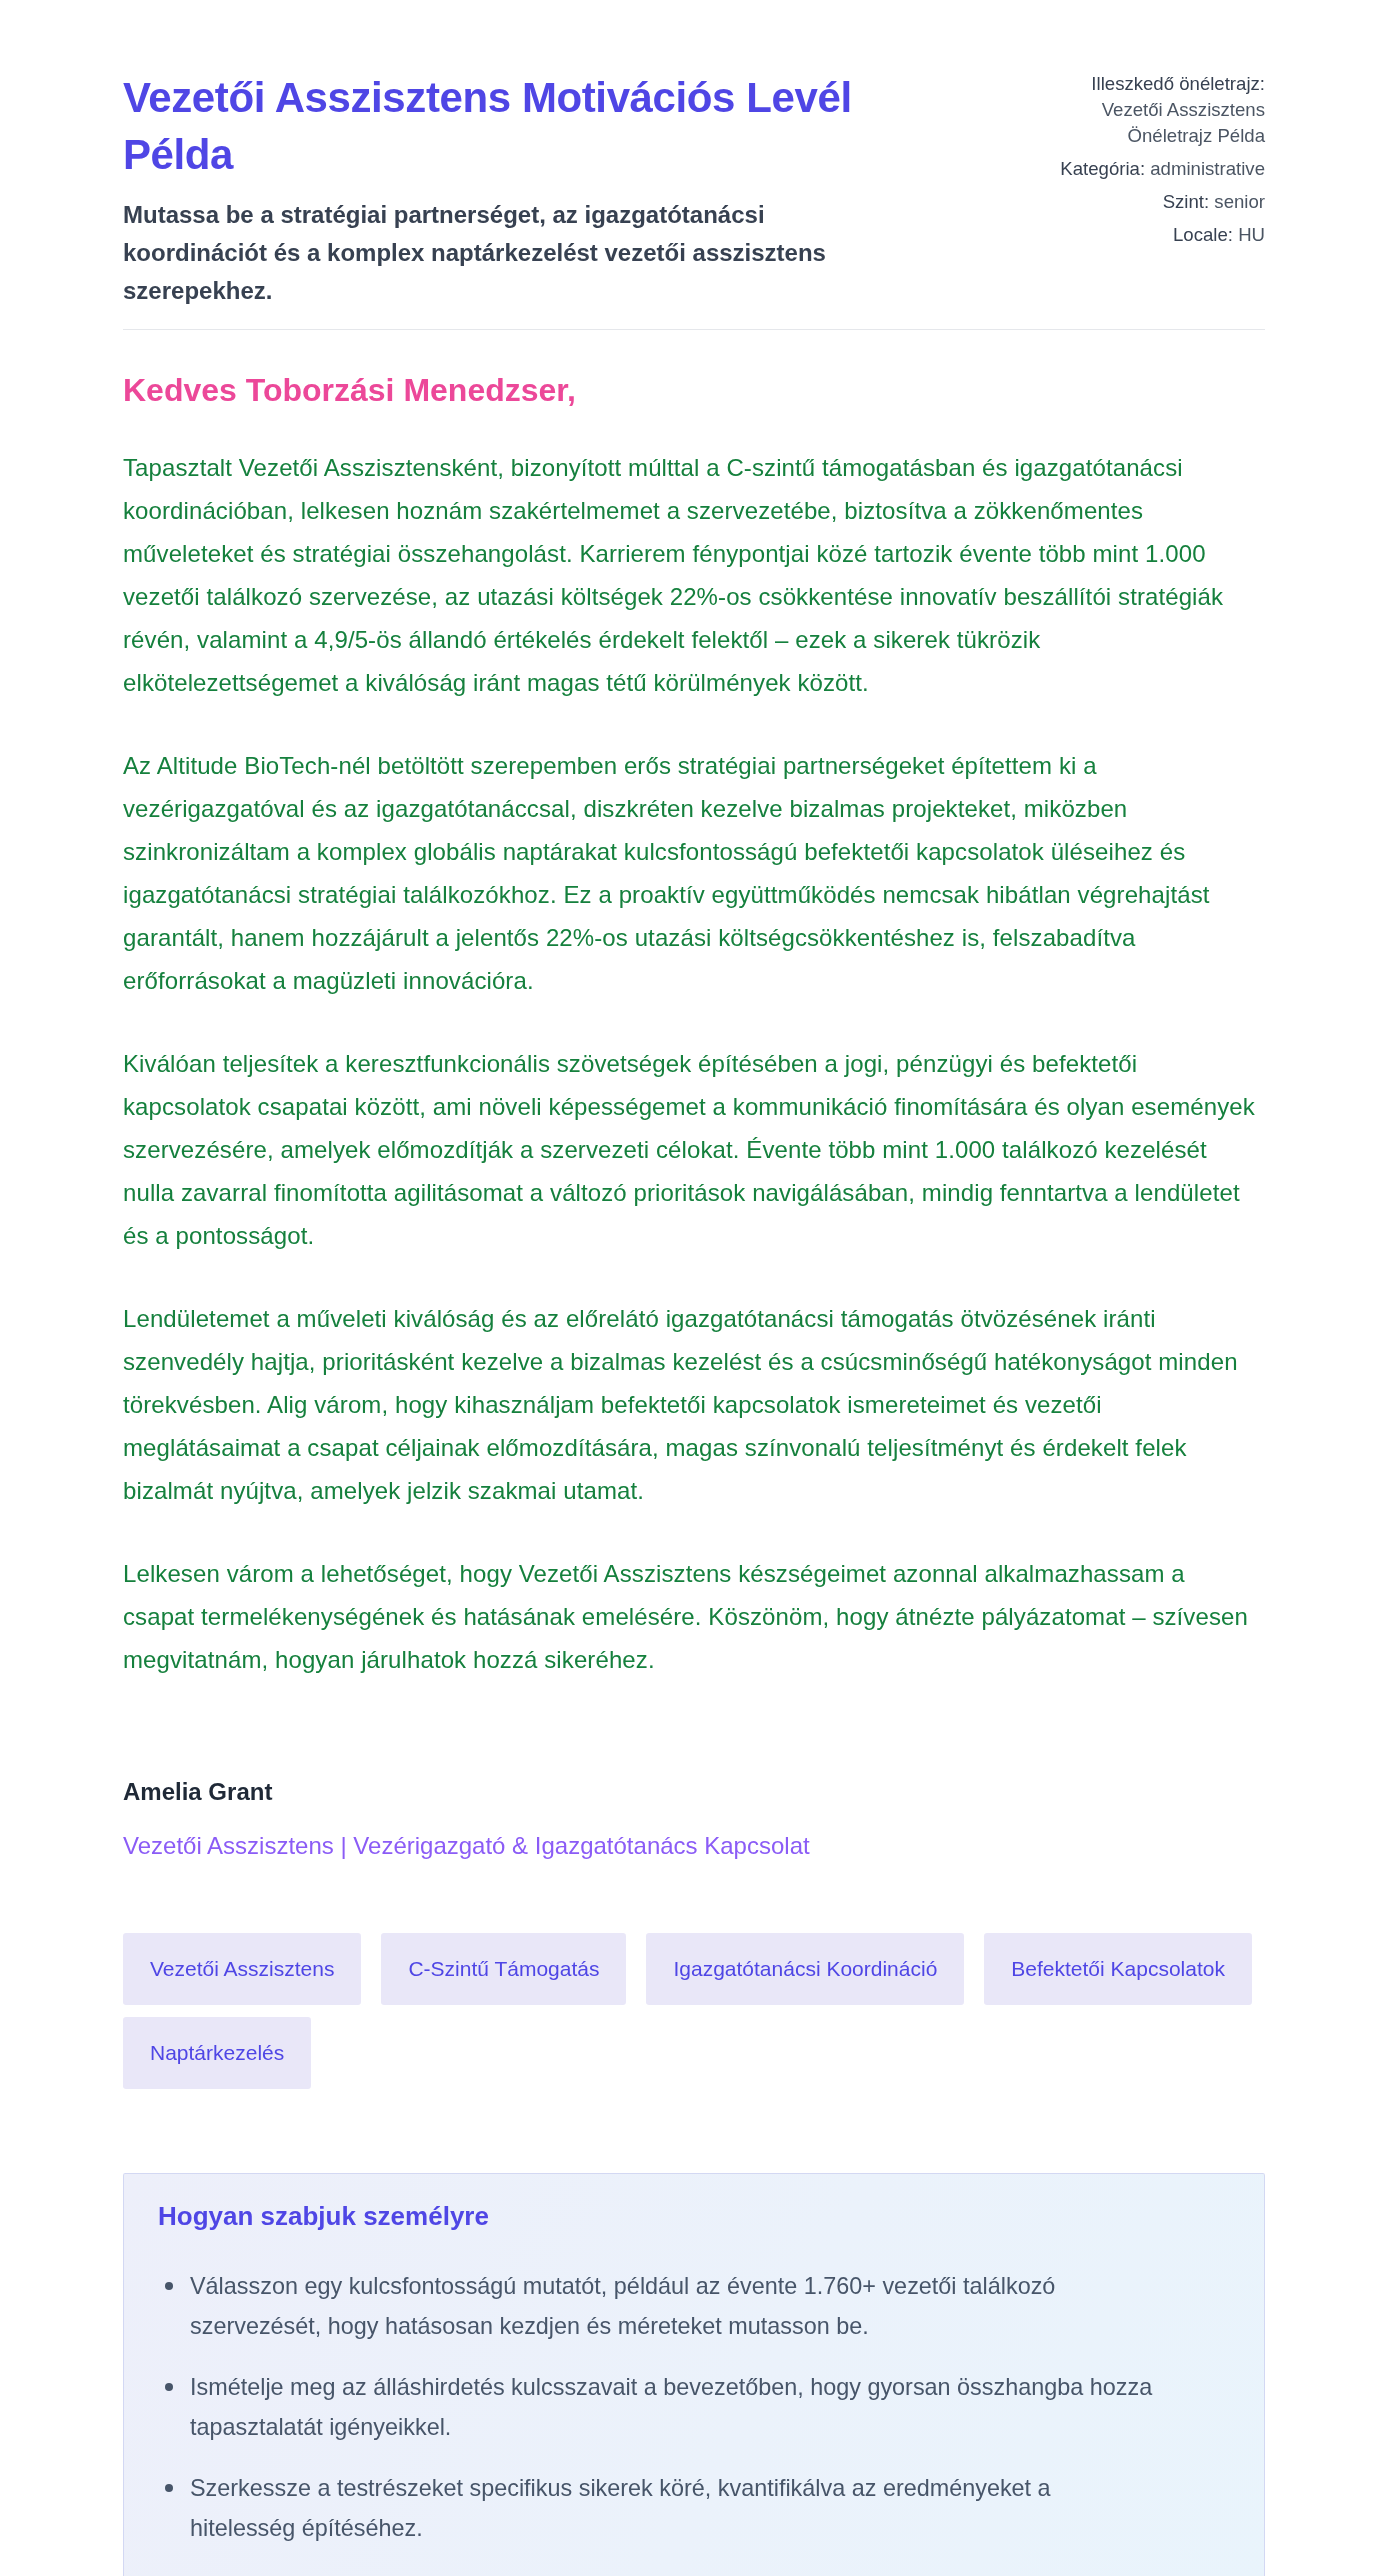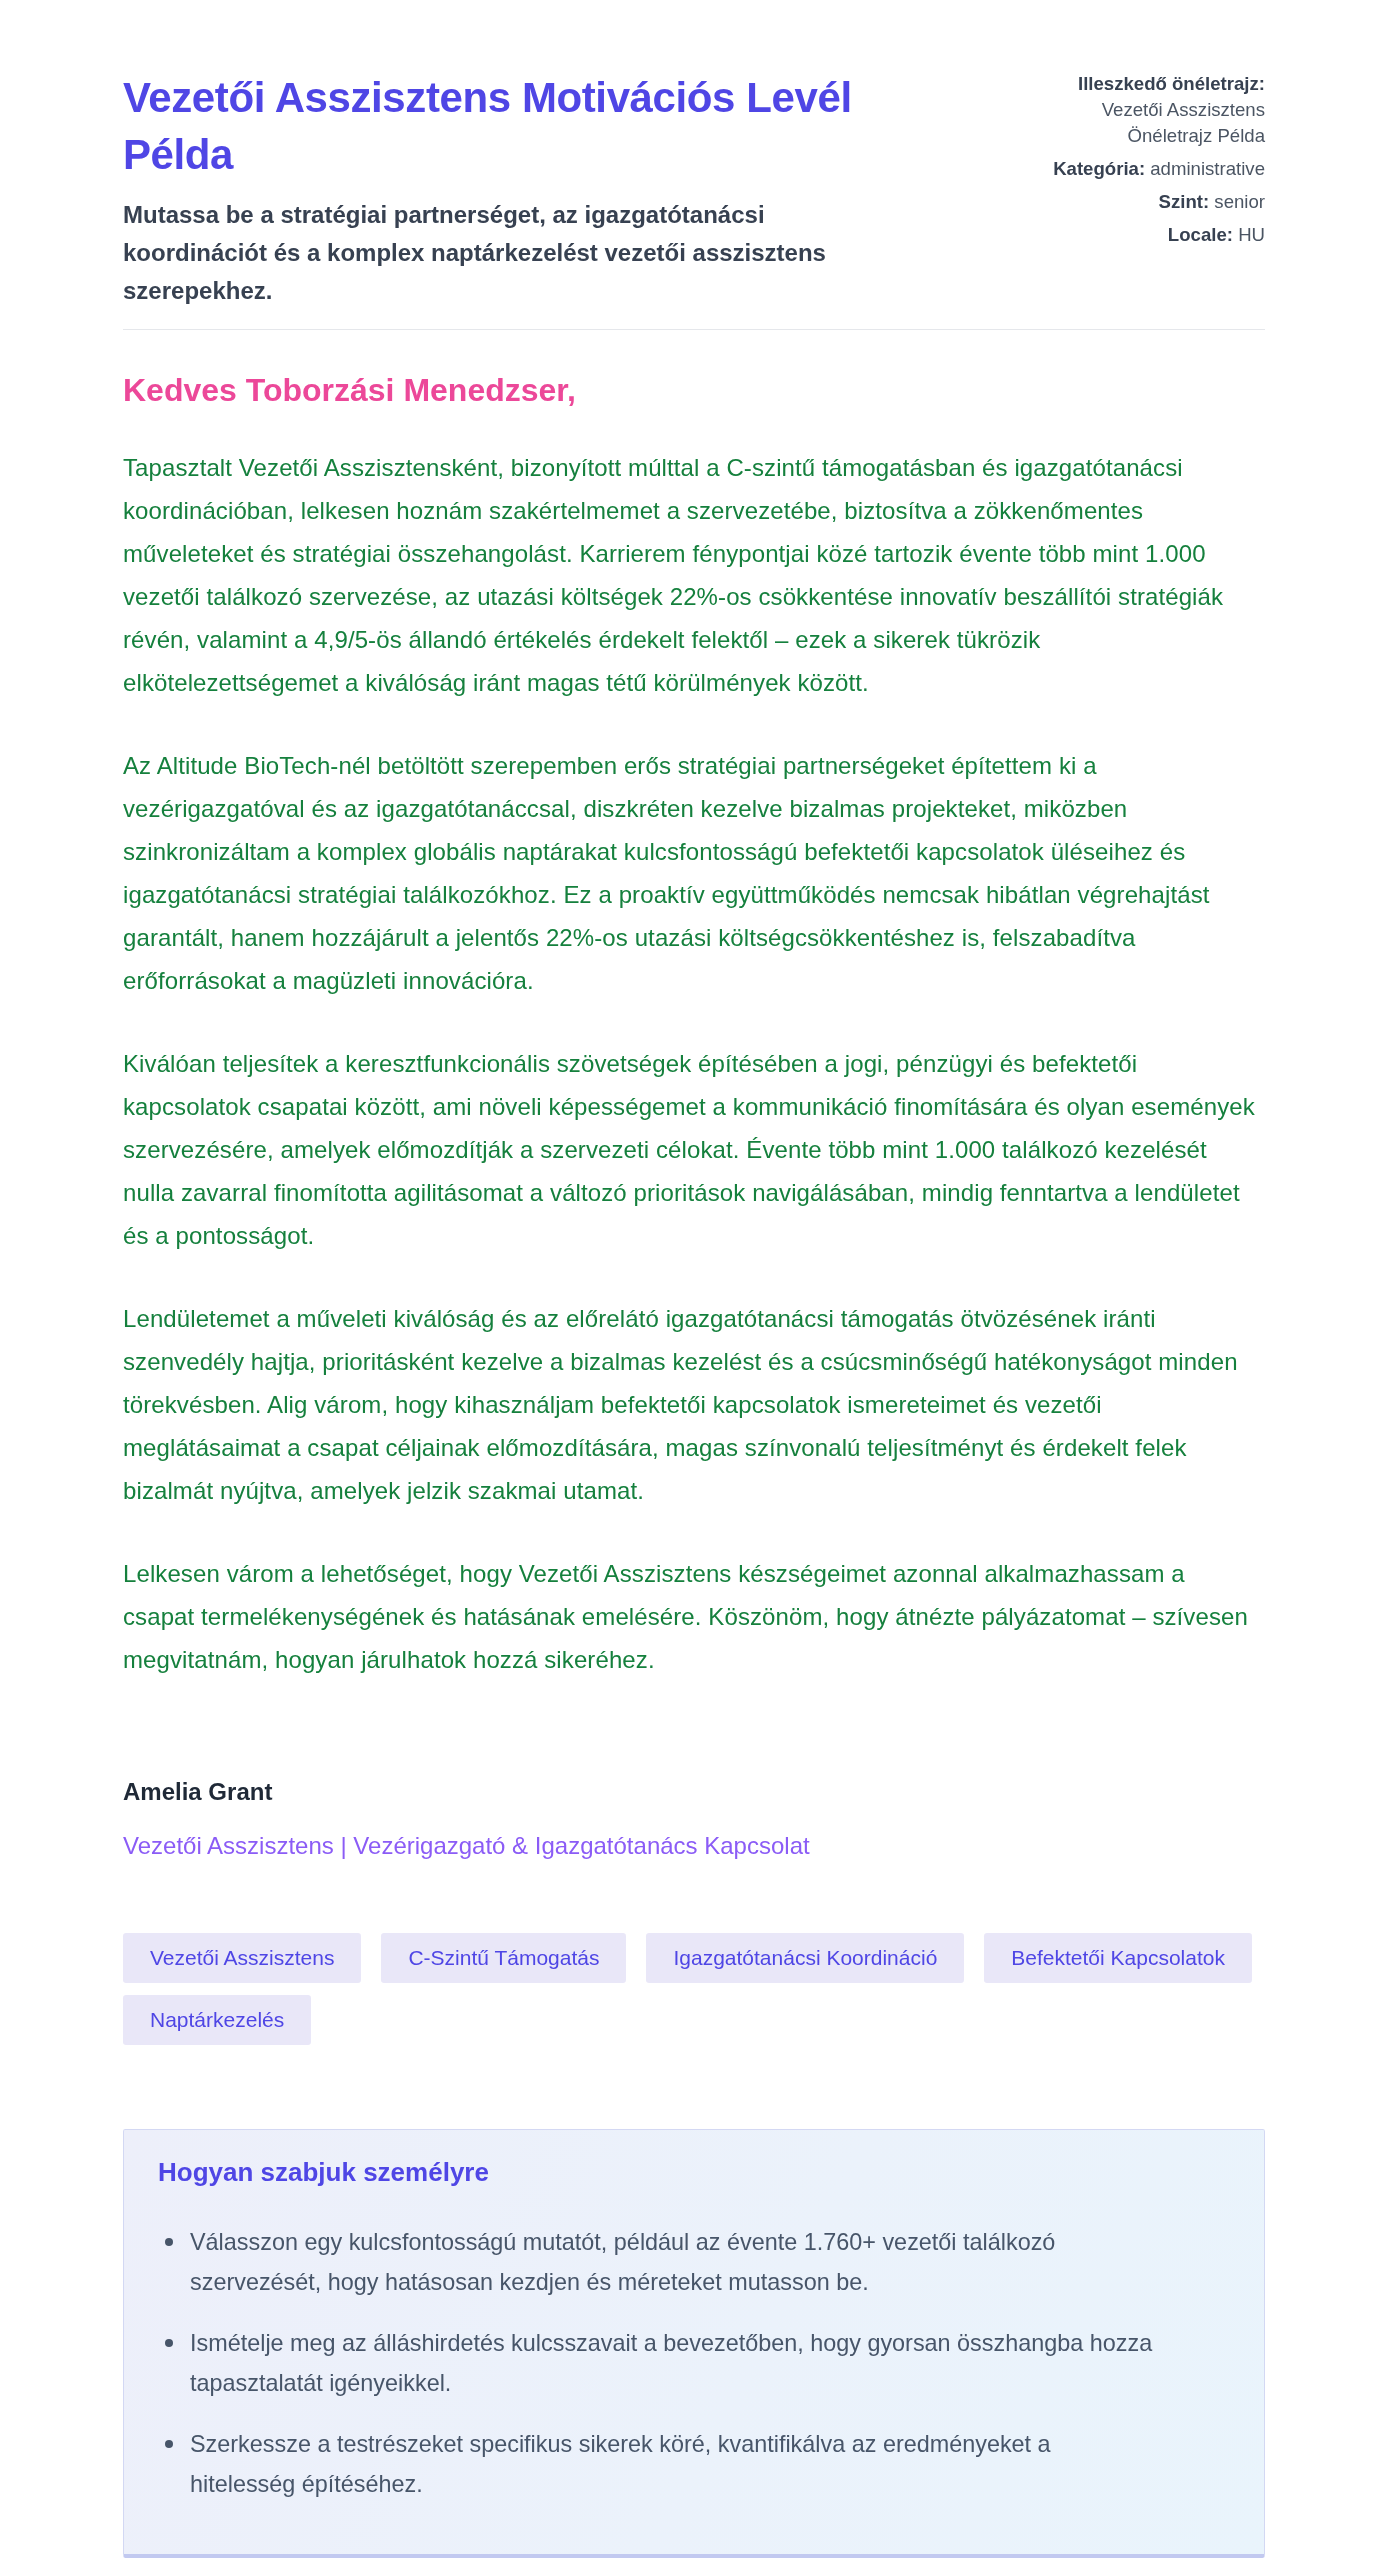--- a/index.html
+++ b/index.html
@@ -43,21 +43,21 @@
   .meta-block {
     width: 340px;
     flex-shrink: 0;
     text-align: right;
     font-size: 18.6px;
     line-height: 26px;
     color: #4b5563;
     padding-top: 1.6px;
   }
   .meta-item { margin-bottom: 7.3px; }
-  .meta-label { font-weight: 700; color: #374151; text-align: center; }
+  .meta-label { font-weight: 400; color: #374151; text-align: center; }
   .meta-resume-value {
     display: block;
     max-width: 198px;
     margin-left: auto;
     color: #4b5563;
     text-decoration: none;
     text-align: right;
   }
 
   .divider {
@@ -104,21 +104,21 @@
     flex-wrap: wrap;
     gap: 12px 20px;
     list-style: none;
   }
   .tag {
     display: inline-block;
     background: #e9e7f8;
     color: #4f46e5;
     font-size: 21px;
     line-height: 24px;
-    padding: 13px 27px;
+    padding: 24px 27px;
     border-radius: 3.2px;
     text-decoration: none;
   }
 
   
   .tips-box {
     margin-top: 84px;
     background: linear-gradient(118deg, #edeffa 0%, #ebf2fb 55%, #e9f4fc 100%);
     border: 1.6px solid #d3d8f3;
     border-bottom: 4px solid #c2c9f0;

